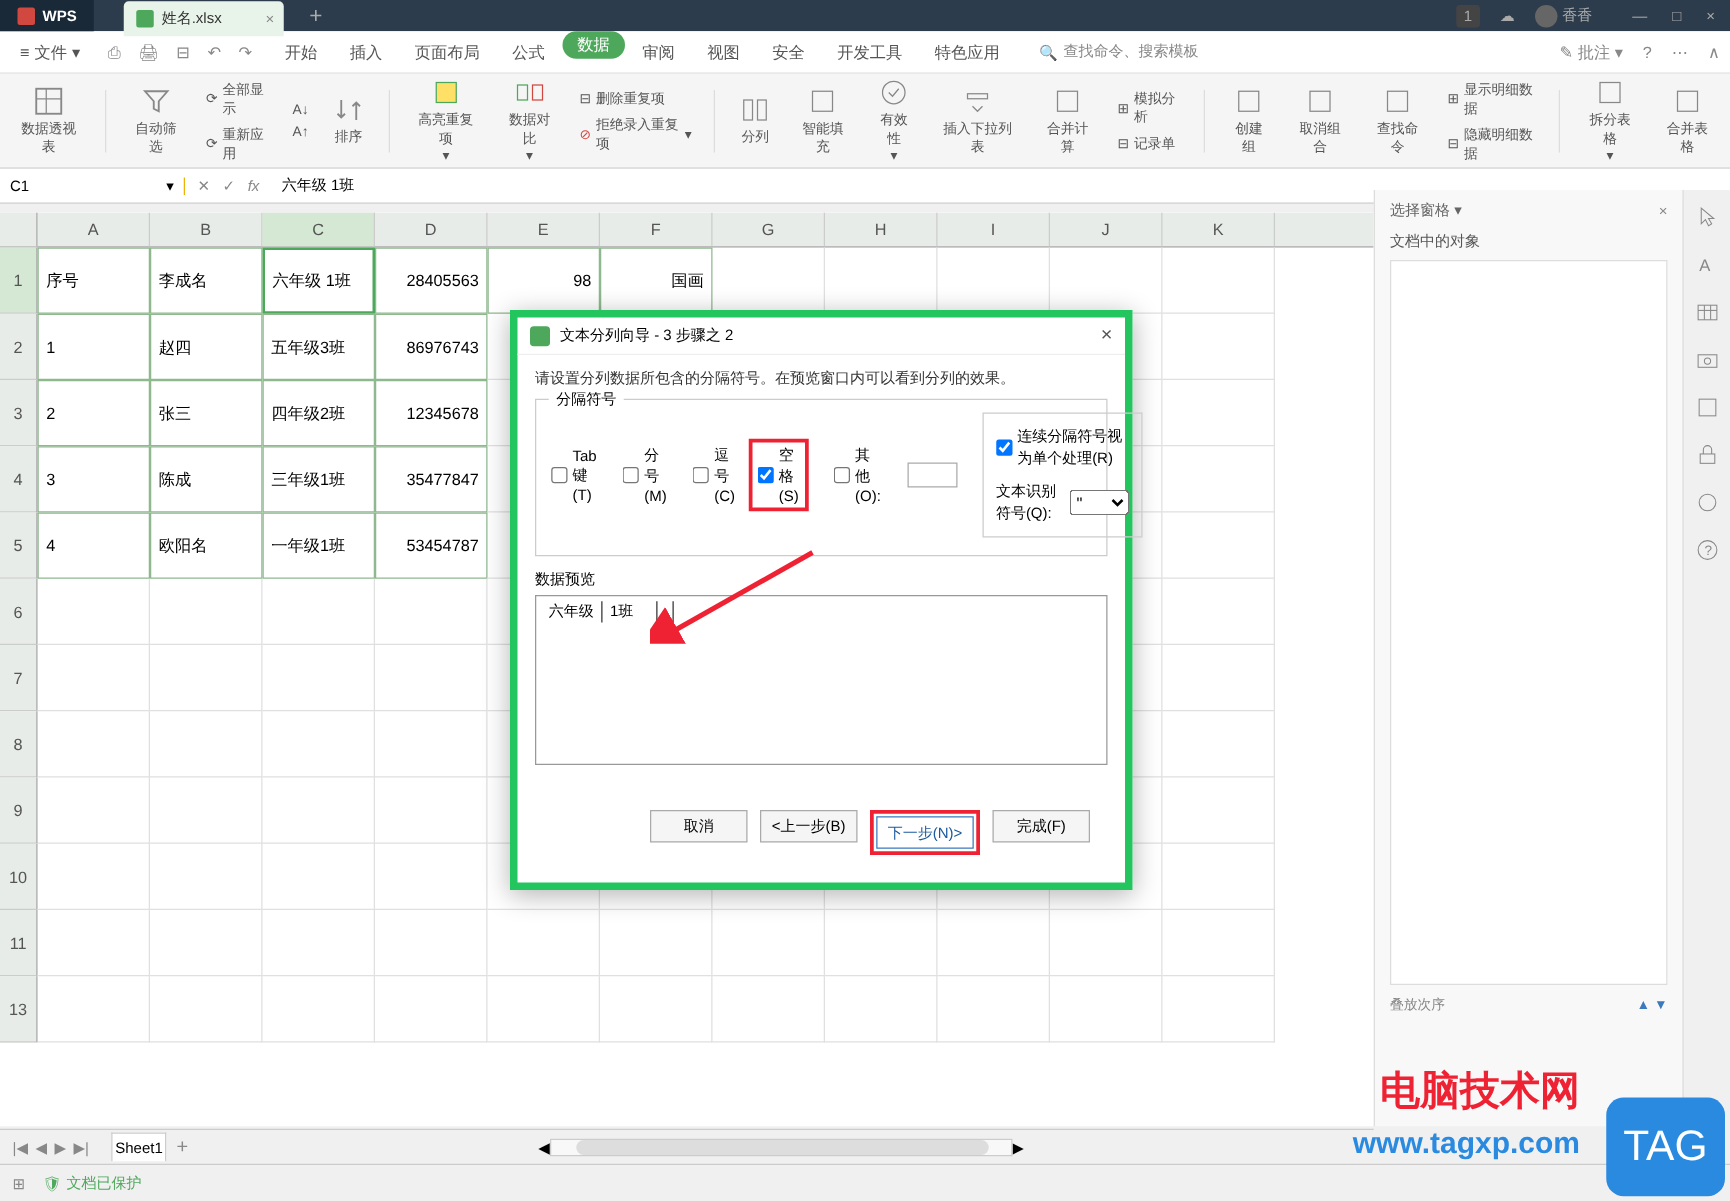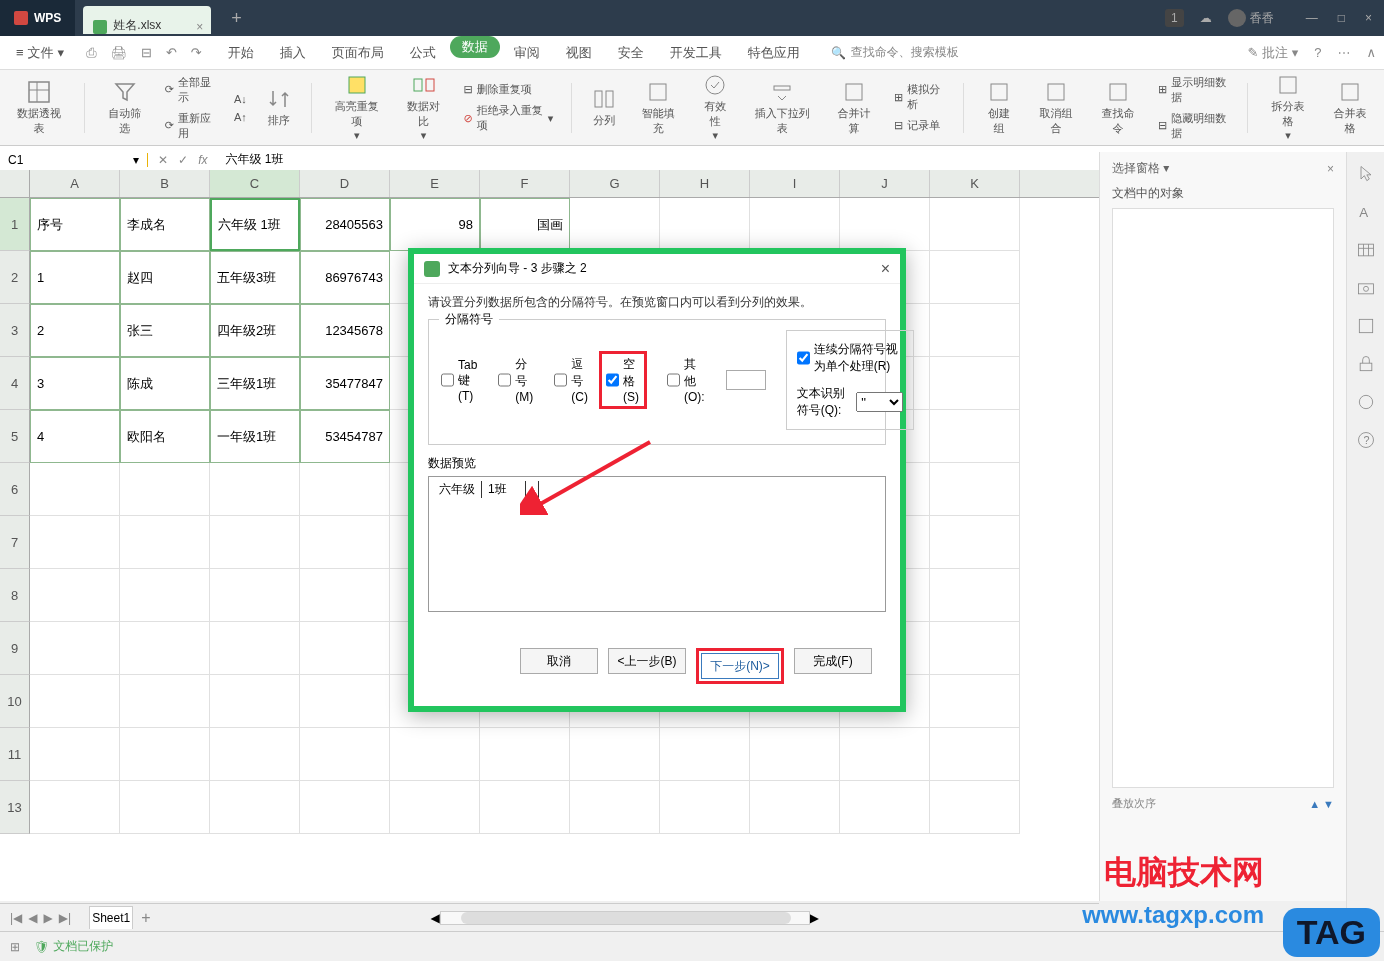--- a/index.html
+++ b/index.html
@@ -1,22 +1,22 @@
 <!DOCTYPE html>
 <html><head>
 <meta charset="utf-8">
 <style>
 * { margin: 0; padding: 0; box-sizing: border-box; font-family: "Microsoft YaHei", sans-serif; }
 body { background: #f0f0f0; width: 1384px; height: 961px; overflow: hidden; position: relative; }
 
 
-.titlebar { height: 36px; background: #2d3c4c; display: flex; align-items: center; color: #fff; }
+.titlebar { height: 25px; background: #2d3c4c; display: flex; align-items: center; color: #fff; }
 .wps-logo { padding: 0 14px; background: #1a2938; height: 100%; display: flex; align-items: center; font-size: 12px; font-weight: bold; }
 .wps-logo-icon { width: 14px; height: 14px; background: #d14841; border-radius: 2px; margin-right: 6px; }
-.tab-doc { background: #e8f3ea; color: #333; height: 28px; margin-top: 4px; padding: 0 50px 0 10px; display: flex; align-items: flex-end; border-radius: 4px 4px 0 0; margin-left: 8px; font-size: 12px; position: relative; }
+.tab-doc { background: #e8f3ea; color: #333; height: 28px; margin-top: 4px; padding: 0 50px 0 10px; display: flex; align-items: center; border-radius: 4px 4px 0 0; margin-left: 24px; font-size: 12px; position: relative; }
 .tab-doc-icon { width: 14px; height: 14px; background: #4ea85c; border-radius: 2px; margin-right: 6px; }
 .tab-close { position: absolute; right: 8px; color: #888; }
 .tab-add { margin-left: 20px; color: #aaa; font-size: 18px; }
 .titlebar-right { margin-left: auto; display: flex; align-items: center; gap: 16px; padding-right: 12px; color: #aaa; font-size: 12px; }
 .win-controls { display: flex; gap: 20px; margin-left: 16px; }
 
 
 .menubar { height: 34px; background: #fff; border-bottom: 1px solid #ddd; display: flex; align-items: center; padding: 0 8px; font-size: 13px; color: #555; }
 .menu-file { display: flex; align-items: center; gap: 4px; padding: 0 8px; }
 .quick-access { display: flex; gap: 14px; padding: 0 14px; color: #888; }
@@ -105,21 +105,21 @@
 .hscroll-track { width: 370px; height: 14px; border: 1px solid #ccc; background: #f8f8f8; position: relative; }
 .hscroll-thumb { position: absolute; left: 20px; width: 330px; height: 12px; background: #ddd; border-radius: 6px; }
 
 
 .statusbar { position: absolute; bottom: 0; left: 0; right: 0; height: 30px; background: #f0f0f0; border-top: 1px solid #ccc; display: flex; align-items: center; padding: 0 10px; font-size: 12px; color: #888; gap: 14px; }
 .protected { color: #4ea85c; display: flex; align-items: center; gap: 4px; }
 
 
 .watermark1 { position: absolute; right: 120px; bottom: 66px; font-size: 32px; font-weight: bold; color: #e23; pointer-events: none; }
 .watermark2 { position: absolute; right: 120px; bottom: 32px; font-size: 24px; font-weight: bold; color: #2a8ae0; pointer-events: none; }
-.tag-badge { position: absolute; right: 4px; bottom: 4px; background: #2a8ae0; color: #0f172a; font-size: 34px; font-weight: bold; padding: 5px 14px; border-radius: 14px; pointer-events: none; }
+.tag-badge { position: absolute; right: 4px; bottom: 4px; background: #2a8ae0; color: #ffffff; font-size: 34px; font-weight: normal; padding: 20px 14px; border-radius: 14px; pointer-events: none; }
 
 svg { display: block; }
 </style>
 </head>
 <body>
 
 <div class="titlebar">
   <div class="wps-logo">
     <span class="wps-logo-icon"></span>
     <span>WPS</span>

